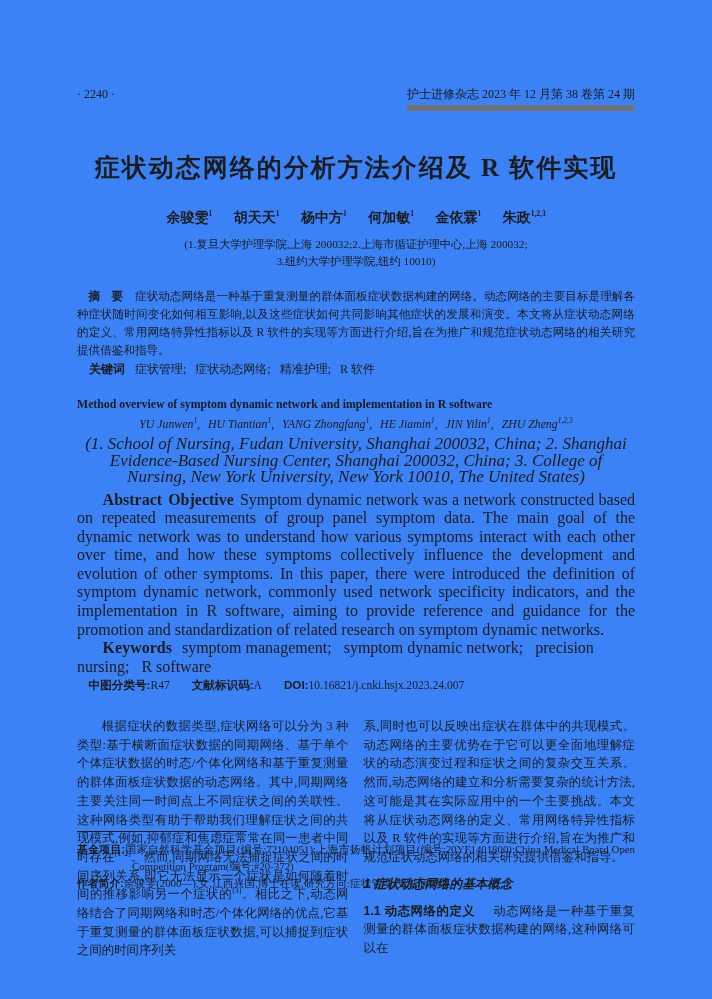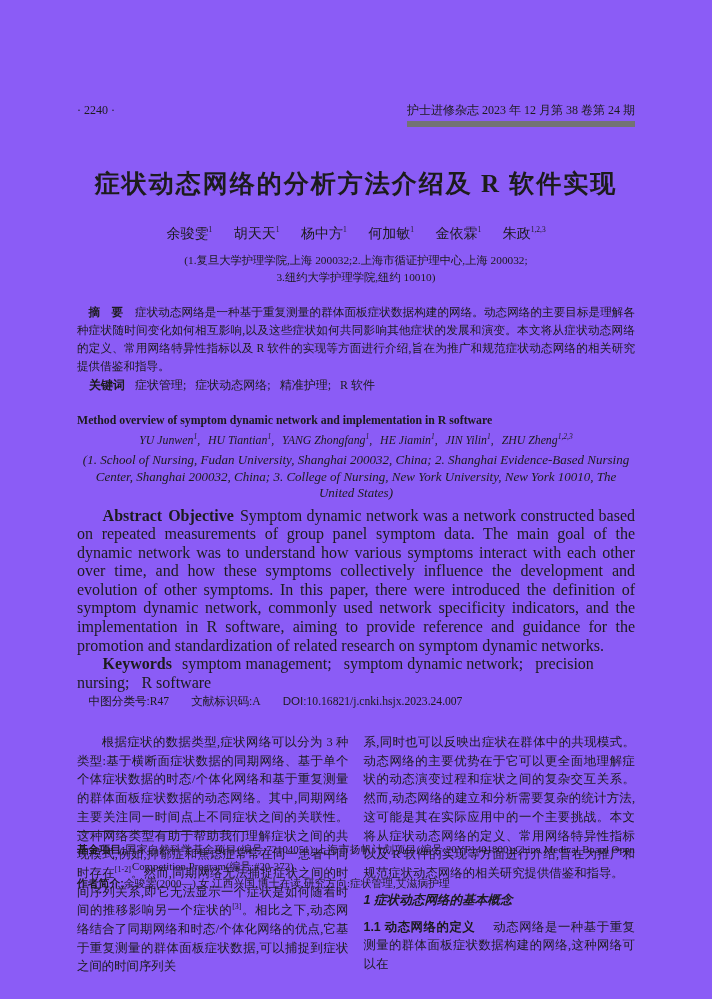--- a/index.html
+++ b/index.html
@@ -1,40 +1,40 @@
 <!DOCTYPE html>
 <html lang="zh"><head>
 <meta charset="utf-8">
 <style>
   * { margin: 0; padding: 0; box-sizing: border-box; }
   html, body { background: #e9e9e9; }
   .page {
     width: 712px; height: 999px;
     margin: 0 auto;
-    background: #8b5cf6;
+    background: #3b82f6;
     color: #1c1c1c;
     font-family: "Liberation Serif", "DejaVu Serif", serif;
     position: relative;
-    padding: 16px 77px;
+    padding: 0 77px;
     overflow: hidden;
   }
   
   .header {
     padding-top: 86px;
     display: flex; justify-content: space-between; align-items: baseline;
     font-size: 12px;
   }
   .journal { border-bottom: 6px solid #737373; padding-bottom: 2px; }
   
   .title-cn {
     margin-top: 40px; text-align: center;
     font-size: 25px; font-weight: bold; letter-spacing: 2px;
   }
   .authors-cn { margin-top: 25px; text-align: center; font-size: 14px; }
-  .authors-cn .author { margin: 12px 9px; }
+  .authors-cn .author { margin: 12px 9px; font-weight: bold; }
   sup { font-size: 7.5px; line-height: 0; }
   .affil-cn { margin-top: 9px; text-align: center; font-size: 11.3px; line-height: 16.5px; }
   
   .abstract-cn {
     margin-top: 18px; font-size: 11.6px; line-height: 18px;
     text-align: justify; text-indent: 1em;
   }
   .abstract-cn .label, .keywords-cn .label,
   .sec-heading, .fn-item .label, .meta-line b, .subsec-label {
     font-family: "Liberation Sans", "DejaVu Sans", sans-serif;
@@ -42,31 +42,31 @@
   .abstract-cn .label { font-weight: bold; margin-right: 8px; letter-spacing: 4px; }
   .keywords-cn { font-size: 12px; line-height: 18px; text-indent: 1em; white-space: pre-wrap; }
   .keywords-cn .label { font-weight: bold; margin-right: 10px; }
   
   .title-en { margin-top: 19px; text-align: left; font-size: 11.8px; font-weight: bold; }
   .authors-en { margin-top: 5px; text-align: center; font-size: 11.8px; font-style: italic; }
   .authors-en .author { margin-left: 5px; }
   .authors-en .author:first-child { margin-left: 0; }
   .affil-en {
     margin-top: 4px; text-align: center; font-style: italic;
-    font-size: 13px; line-height: 16.5px; padding: 0 2px;
+    font-size: 17px; line-height: 16.5px; padding: 0 2px;
   }
   .abstract-en {
     margin-top: 5px; font-size: 16px; line-height: 18.6px;
     text-align: justify; text-indent: 1.6em;
   }
   .abstract-en b { margin-right: 6px; }
   .keywords-en { font-size: 16px; line-height: 18.6px; text-indent: 1.6em; white-space: pre-wrap; }
   .keywords-en b { margin-right: 10px; }
   .meta-line { font-size: 11.6px; line-height: 18.6px; text-indent: 1em; }
-  .meta-line b { font-weight: normal; }
+  .meta-line b { font-weight: bold; }
   .meta-line .group { margin-right: 22px; }
   
   .columns { margin-top: 21px; display: flex; gap: 15px; }
   .col { flex: 1; min-width: 0; }
   .body-p {
     font-size: 12.4px; line-height: 18.7px; text-align: justify;
   }
   .body-p.indent { text-indent: 2em; }
   .sec-heading { font-size: 12.6px; font-weight: bold; margin: 9px 0 9px; font-style: italic; }
   .subsec-label { font-weight: bold; margin-right: 18px; }

